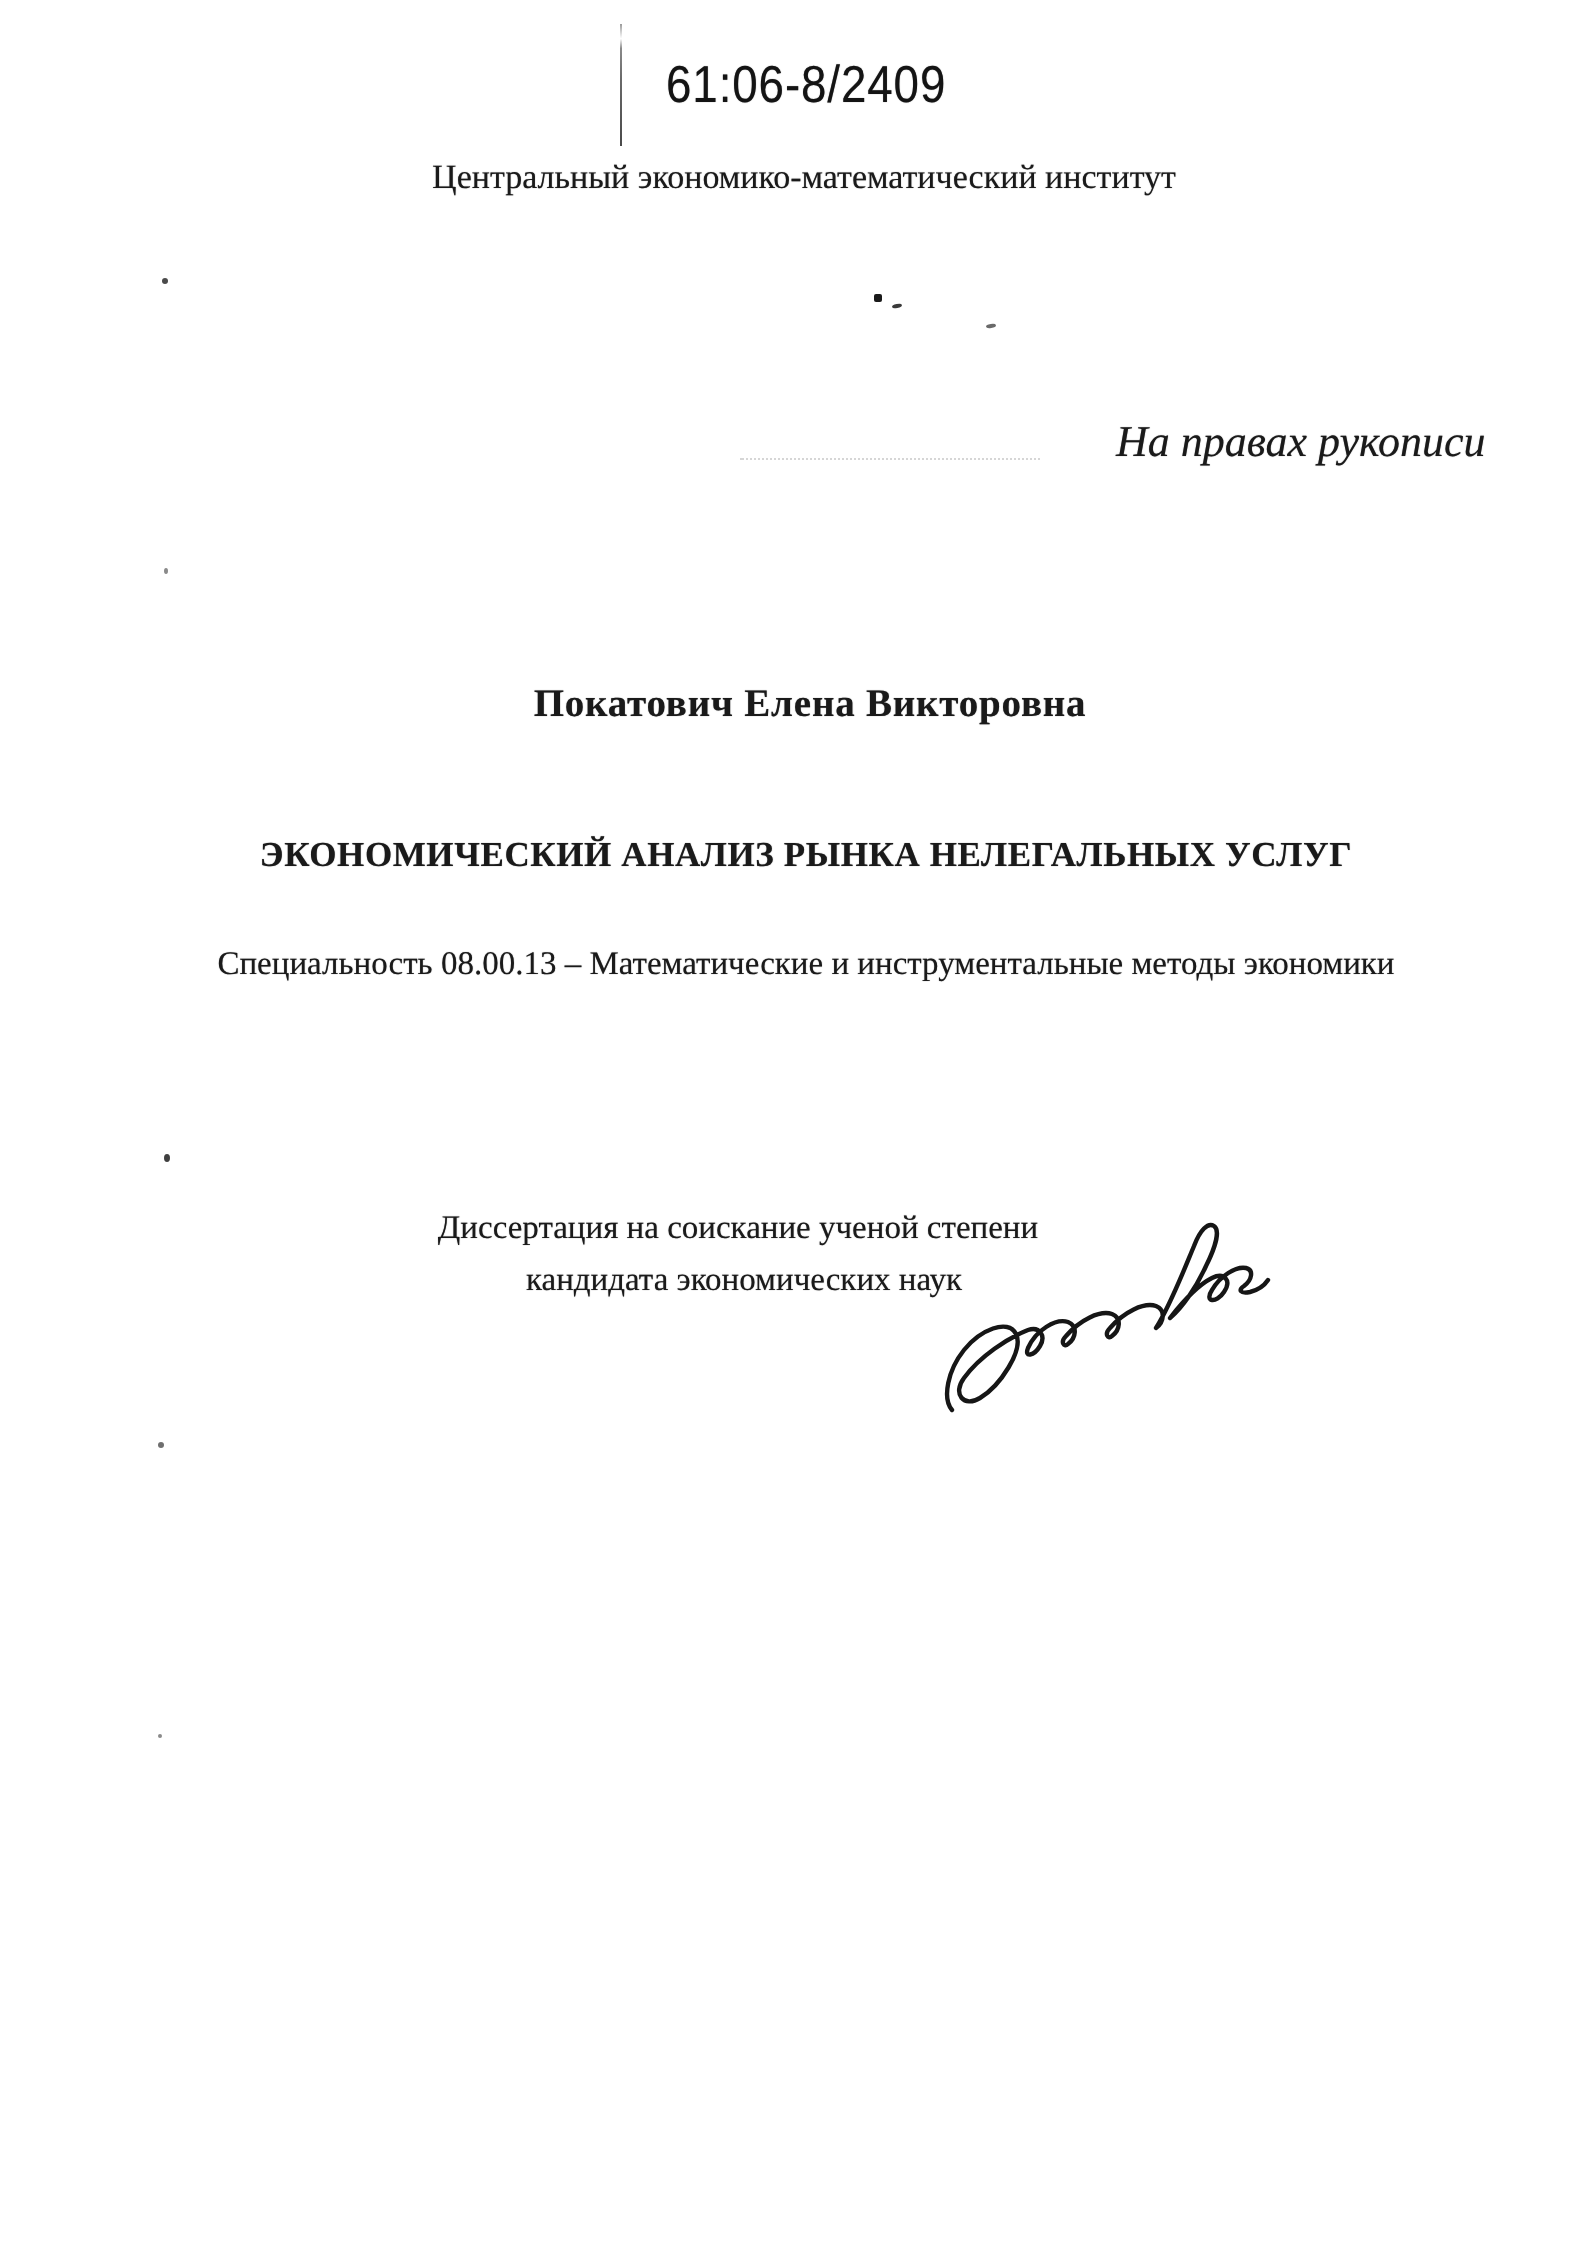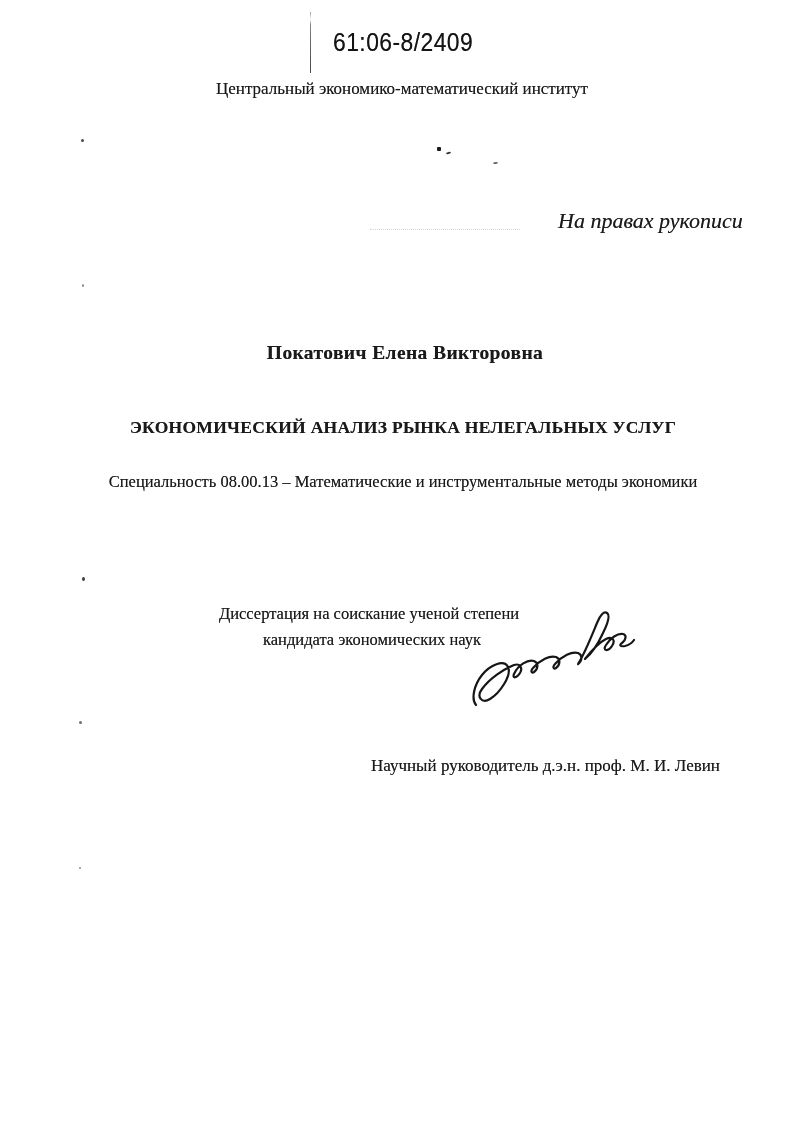--- a/index.html
+++ b/index.html
@@ -164,21 +164,20 @@
              C 128 37 121 47 115 52
              C 122 43 130 35 136 32
              C 142 29 146 33 142 39
              C 138 45 132 44 136 38
              C 140 31 148 26 153 27
              C 157 28 156 33 152 36
              C 149 38 150 40 155 39
              C 159 38 162 36 164 33" fill="none" stroke="#161616" stroke-width="2.2" stroke-linecap="round" stroke-linejoin="round"></path>
   </svg>
 
-  <div class="txt supervisor">Научный руководитель д.э.н. проф. М. И. Левин</div>
 
   <div class="txt centered city-year">Москва 2006</div>
 
   <div class="speck" style="left:437px;top:147px;width:4px;height:4px;background:#1a1a1a;border-radius:1px;"></div>
   <div class="speck" style="left:446px;top:152px;width:5px;height:2px;background:#3a3a3a;transform:rotate(-12deg);"></div>
   <div class="speck" style="left:493px;top:162px;width:5px;height:2px;background:#6a6a6a;transform:rotate(-8deg);"></div>
   <div class="speck" style="left:81px;top:139px;width:3px;height:3px;background:#4a4a4a;"></div>
   <div class="speck" style="left:82px;top:284px;width:2px;height:3px;background:#8a8a8a;"></div>
   <div class="speck" style="left:82px;top:577px;width:3px;height:4px;background:#3f3f3f;"></div>
   <div class="speck" style="left:79px;top:721px;width:3px;height:3px;background:#6f6f6f;"></div>

